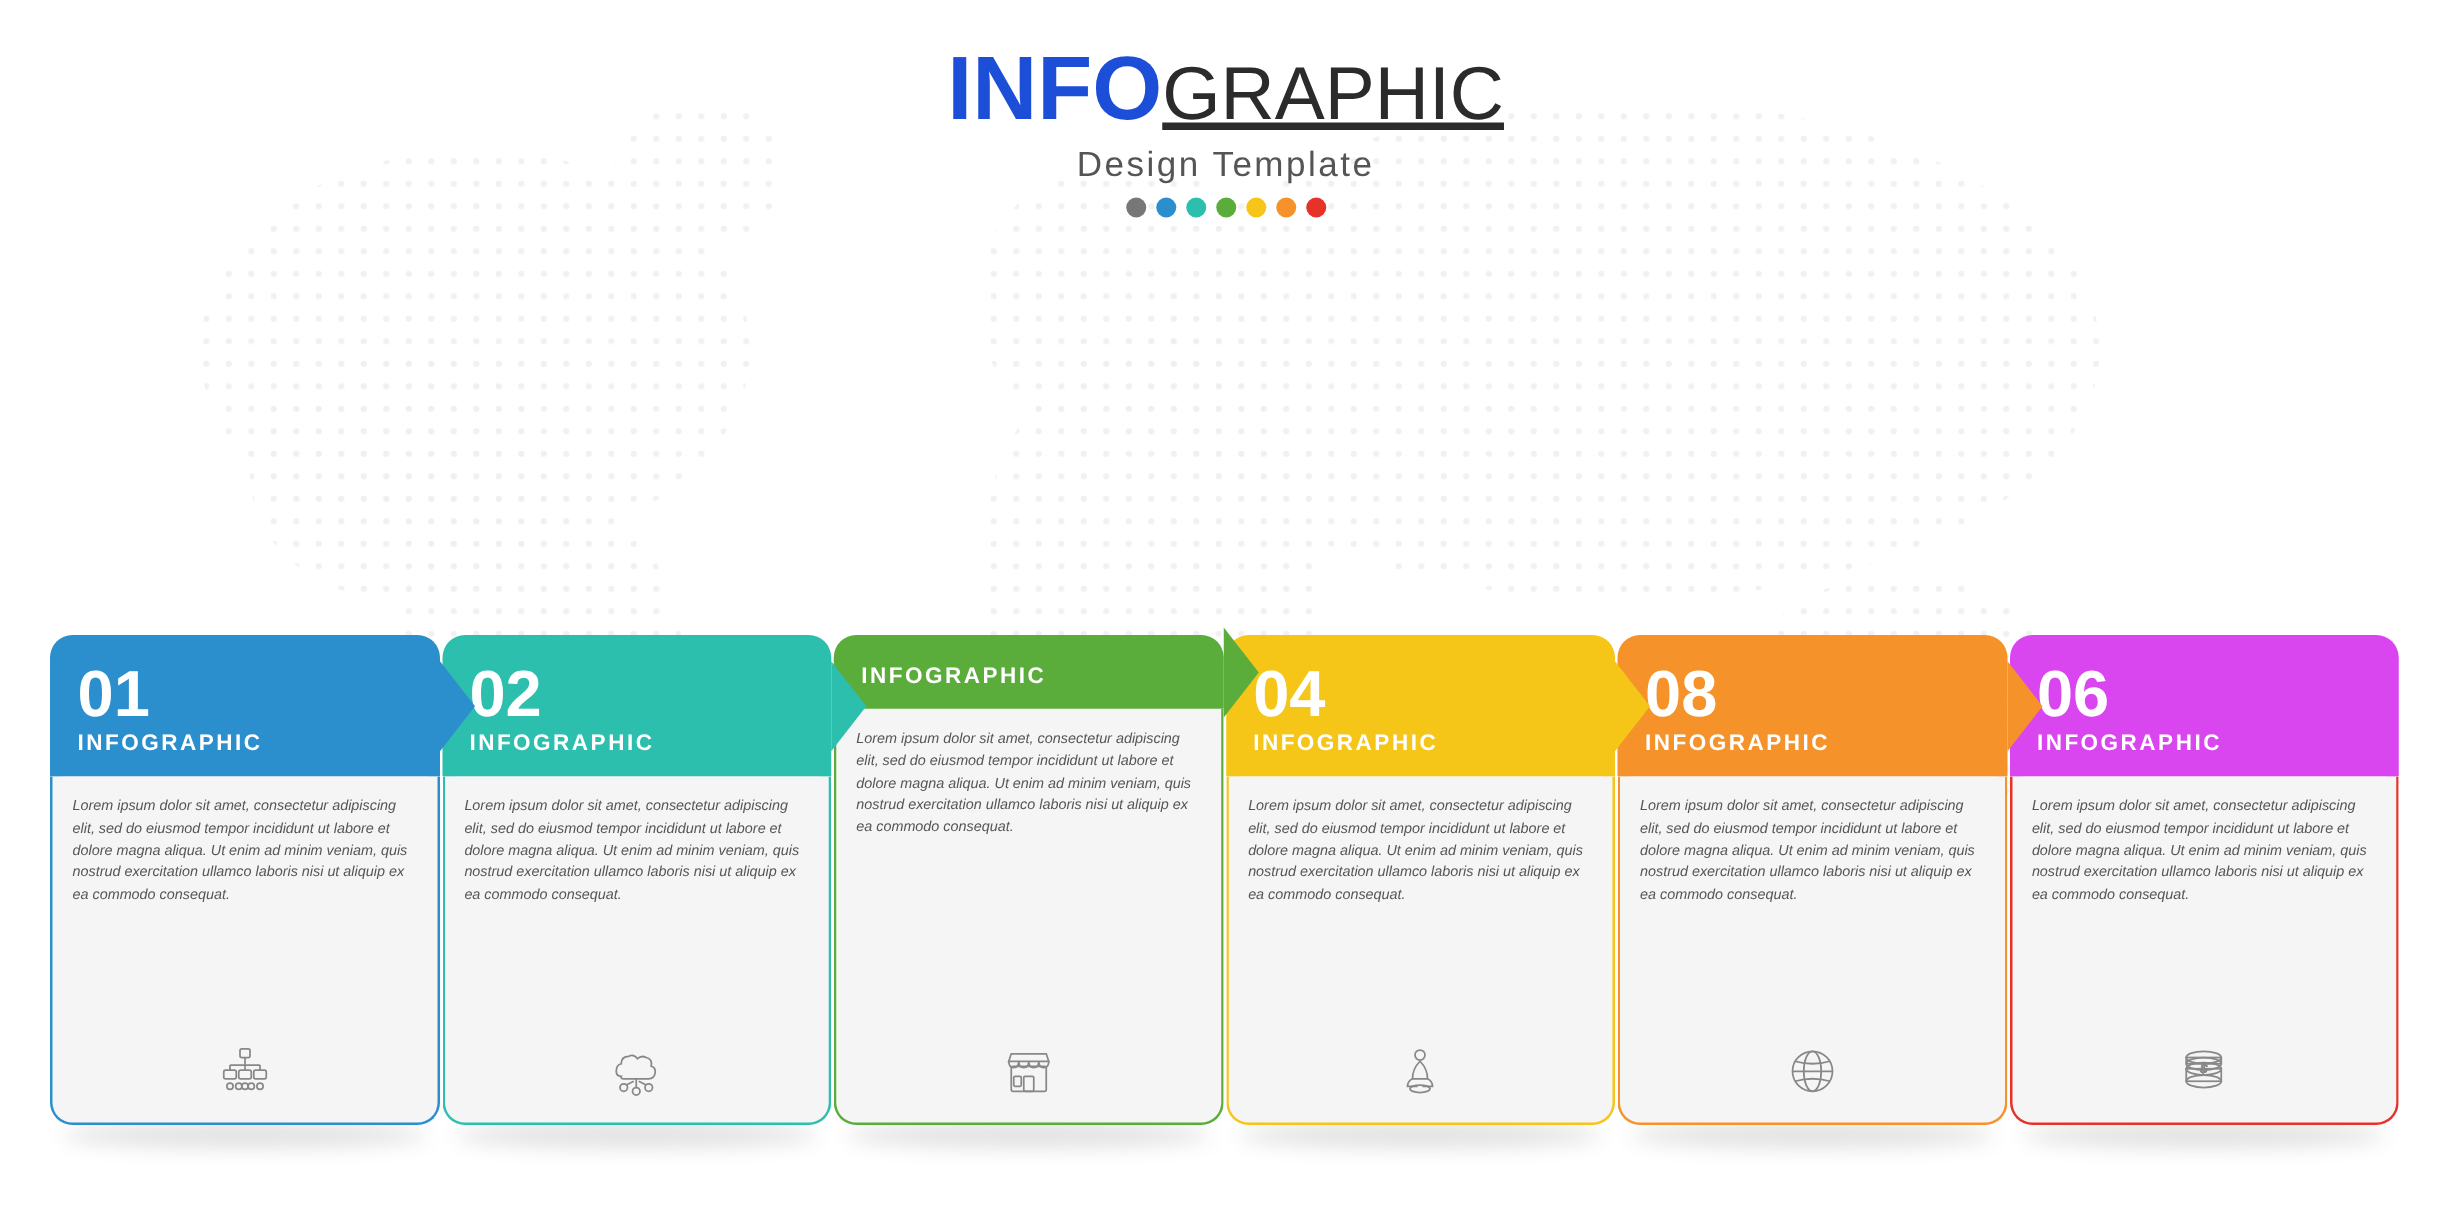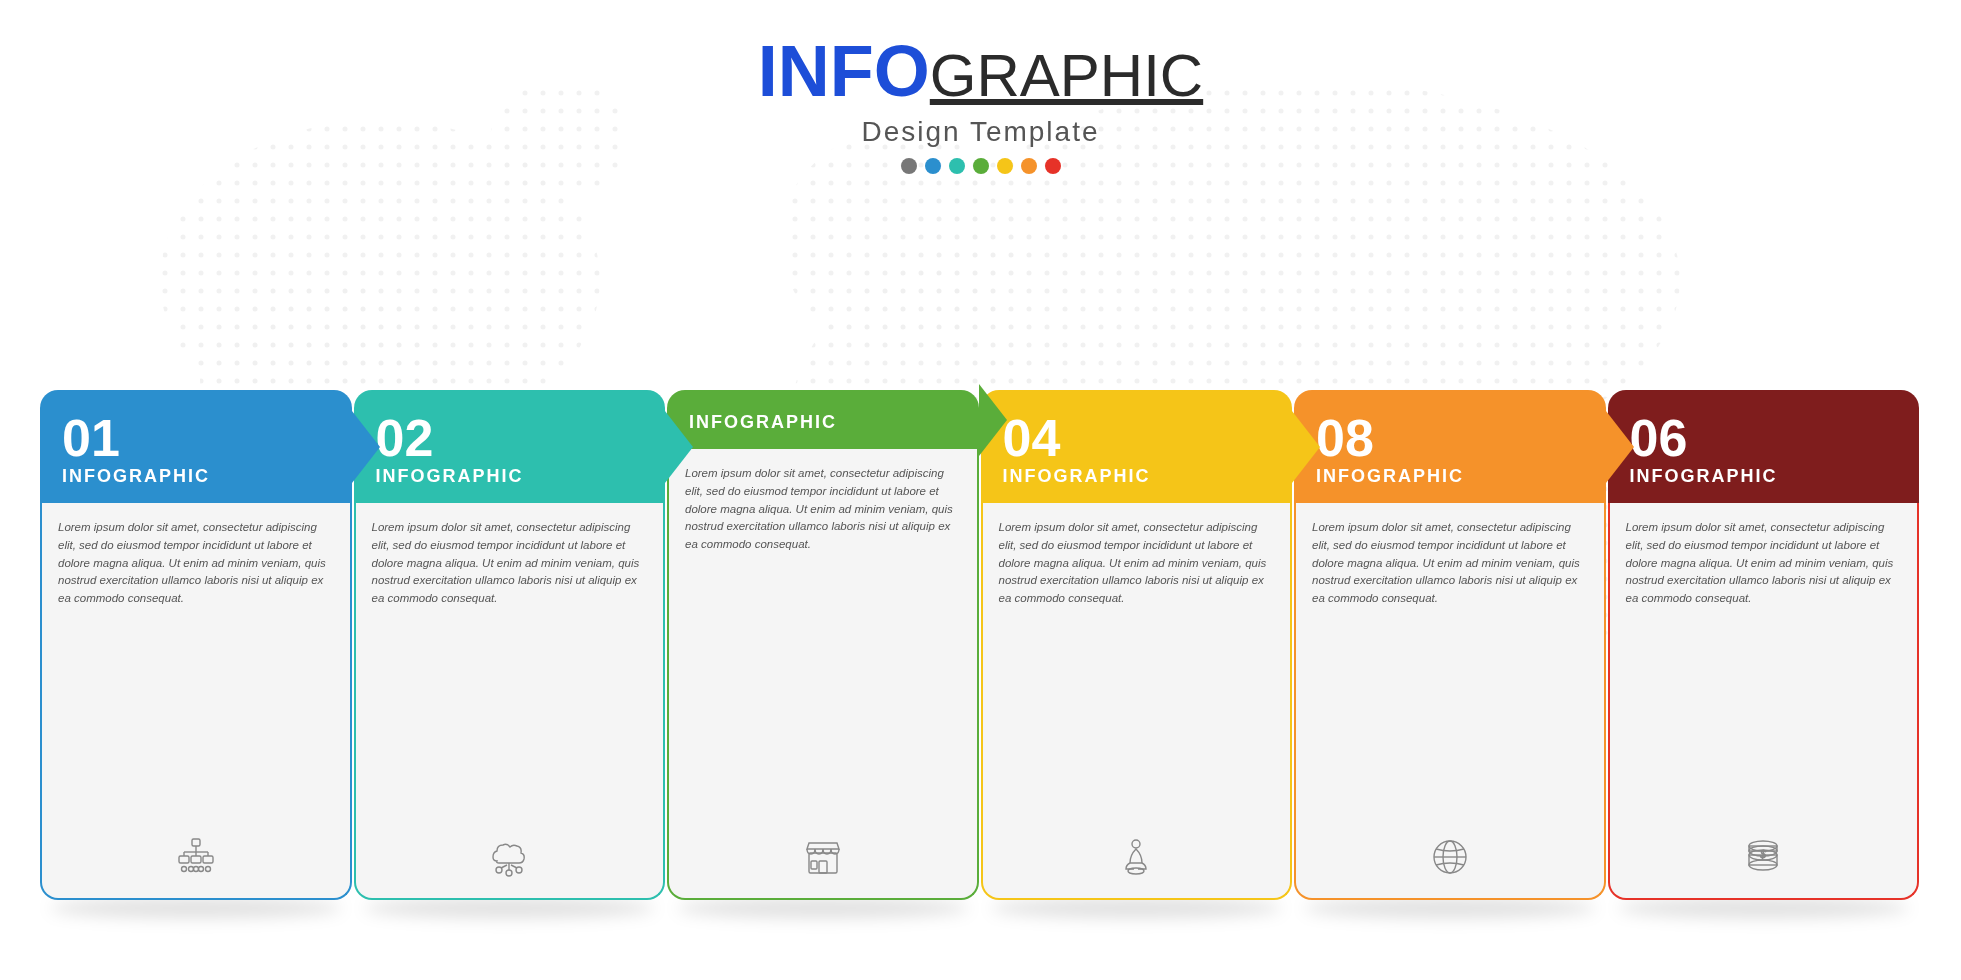--- a/index.html
+++ b/index.html
@@ -55,21 +55,21 @@
 
     
     .infographic-container {
       display: flex;
       align-items: stretch;
       justify-content: flex-start;
       position: absolute;
       bottom: 80px;
       left: 40px;
       right: 40px;
-      height: 510px;
+      height: 392px;
       gap: 0;
     }
 
     
     .step-card {
       position: relative;
       flex: 1;
       display: flex;
       flex-direction: column;
       margin-right: 2px;
@@ -173,21 +173,21 @@
     .step-3 { --step-color: #5aad3a; }
     .step-4 { --step-color: #f5c518; }
     .step-5 { --step-color: #f5922a; }
     .step-6 { --step-color: #e63228; }
 
     .step-1 .step-top { background-color: #2b8fce; }
     .step-2 .step-top { background-color: #2dbfae; }
     .step-3 .step-top { background-color: #5aad3a; }
     .step-4 .step-top { background-color: #f5c518; }
     .step-5 .step-top { background-color: #f5922a; }
-    .step-6 .step-top { background-color: #7f1d1d; }
+    .step-6 .step-top { background-color: #d946ef; }
 
     .step-1 .step-bottom { border-color: #2b8fce; }
     .step-2 .step-bottom { border-color: #2dbfae; }
     .step-3 .step-bottom { border-color: #5aad3a; }
     .step-4 .step-bottom { border-color: #f5c518; }
     .step-5 .step-bottom { border-color: #f5922a; }
     .step-6 .step-bottom { border-color: #e63228; }
 
     
     .info-bold { font-weight: 900; font-size: 72px; color: #1d4ed8; }

